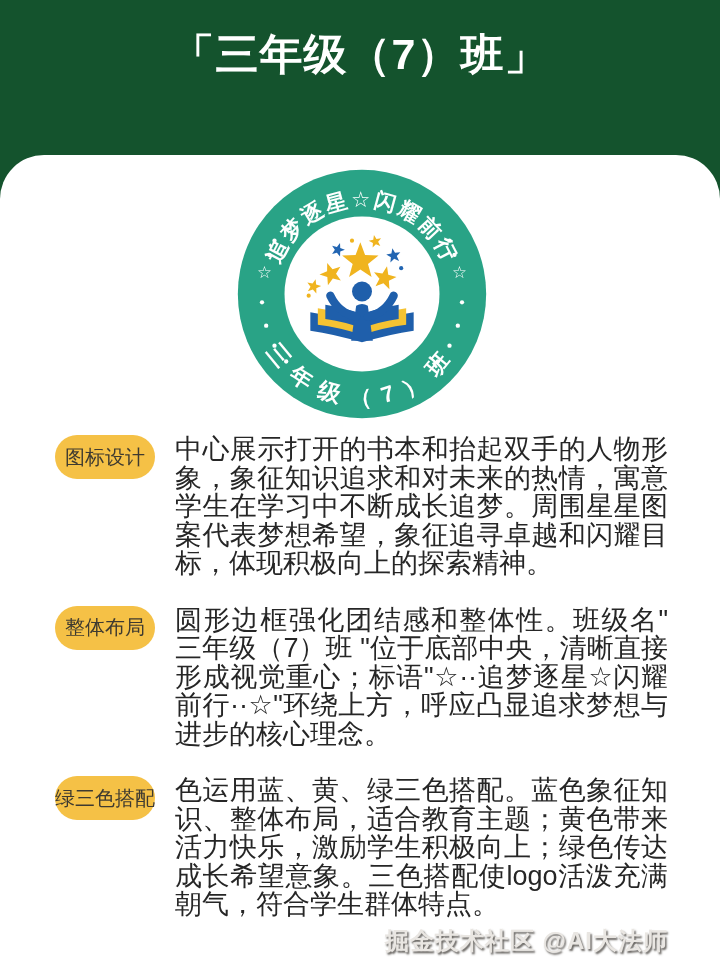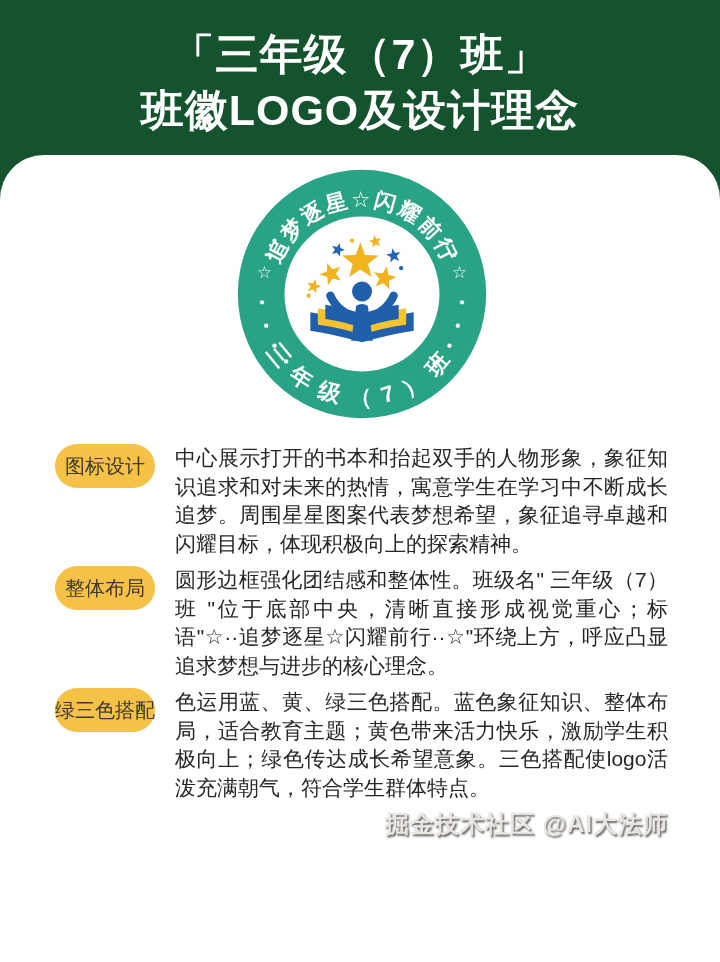--- a/index.html
+++ b/index.html
@@ -53,38 +53,38 @@
     letter-spacing: 14px;
   }
   .side-star {
     fill: #ffffff;
     font-size: 20px;
   }
   .section {
     display: flex;
     align-items: flex-start;
     gap: 20px;
-    margin-top: 8px;
+    margin-top: 28px;
   }
-  .section.first { margin-top: 25px; }
+  .section.first { margin-top: 16px; }
   .pill {
     flex: 0 0 auto;
     width: 100px;
     height: 44px;
     background: #F5C146;
     border-radius: 24px;
     display: flex;
     align-items: center;
     justify-content: center;
     font-size: 20px;
     color: #3E3A30;
   }
   .section-text {
     width: 493px;
-    font-size: 21px;
+    font-size: 27px;
     line-height: 28.5px;
     color: #262626;
     text-align: justify;
   }
   .watermark {
     margin-top: 6px;
     text-align: right;
     font-size: 24px;
     font-weight: bold;
     color: #e9e6e2;
@@ -92,21 +92,20 @@
     letter-spacing: 1px;
   }
 </style>
 </head>
 <body>
 
 <div class="page">
 
   <header class="header">
     <div class="title-line">「三年级（7）班」</div>
-    <div class="title-line">班徽LOGO及设计理念</div>
   </header>
 
   <main class="card">
 
     <div class="logo-wrap">
       <svg viewBox="0 0 300 300">
         <defs>
           <polygon id="star5" points="0,-10 2.47,-3.40 9.51,-3.09 3.99,1.30 5.88,8.09 0,4.2 -5.88,8.09 -3.99,1.30 -9.51,-3.09 -2.47,-3.40"></polygon>
           <path id="arcTop" d="M 45,150 A 105,105 0 0 1 255,150" fill="none"></path>
           <path id="arcBottom" d="M 17,150 A 133,133 0 0 0 283,150" fill="none"></path>

